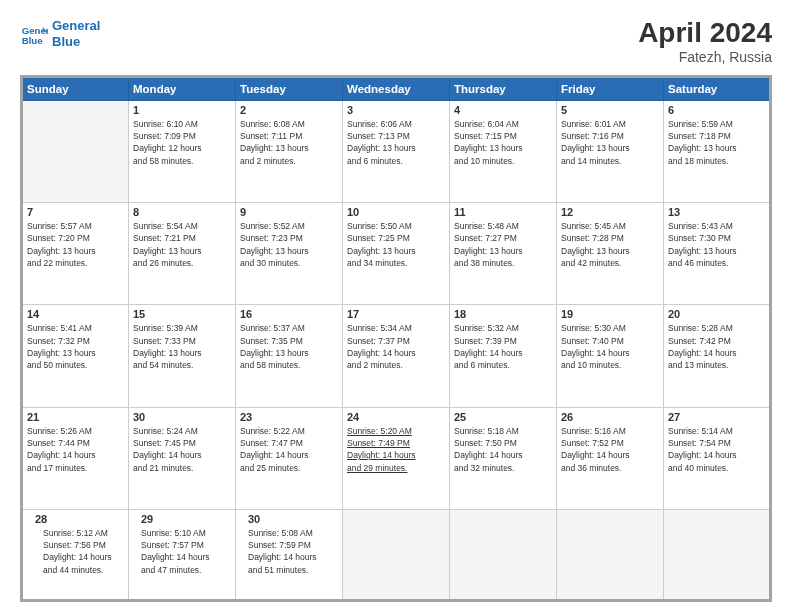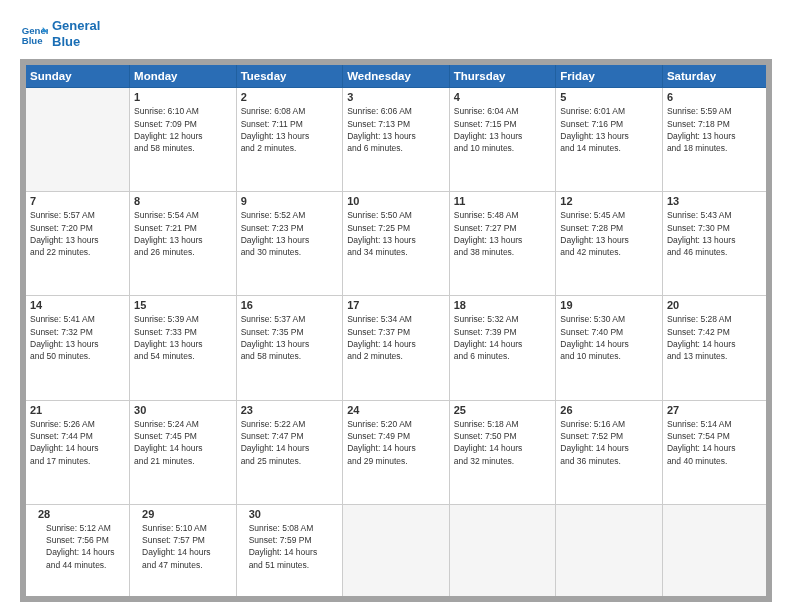--- a/index.html
+++ b/index.html
@@ -40,21 +40,21 @@
       font-weight: bold;
       color: #333;
       line-height: 1.1;
     }
     .location {
       font-size: 14px;
       color: #555;
     }
     .calendar {
       flex: 1;
-      border: 6px solid #a3a3a3;
+      border: 3px solid #a3a3a3;
       border-collapse: collapse;
       width: 100%;
       table-layout: fixed;
     }
     .calendar th {
       background: #2a6db5;
       color: #fff;
       font-size: 11.5px;
       font-weight: bold;
       padding: 5px 4px;
@@ -99,20 +99,24 @@
       <svg class="logo-icon" viewBox="0 0 32 32">
         <text x="2" y="16" font-size="11" font-weight="bold" fill="#1a6eb5" font-family="Arial">General</text>
         <text x="2" y="27" font-size="11" font-weight="bold" fill="#1a6eb5" font-family="Arial">Blue</text>
         <polygon points="26,8 32,14 26,14" fill="#2a8fd4"></polygon>
       </svg>
       <div style="display:flex;flex-direction:column;line-height:1.2;">
         <span style="font-size:13px;font-weight:bold;color:#1a6eb5;">General</span>
         <span style="font-size:13px;font-weight:bold;color:#1a6eb5;">Blue</span>
       </div>
     </div>
+    <div class="title-block">
+      <div class="month-title">April 2024</div>
+      <div class="location">Fatezh, Russia</div>
+    </div>
   </div>
 
   <table class="calendar">
     <thead>
       <tr id="weekday-row">
           <th>Sunday</th>
           <th>Monday</th>
           <th>Tuesday</th>
           <th>Wednesday</th>
           <th>Thursday</th>
@@ -285,21 +289,21 @@
           </td>
           <td>
             <span class="day-num">23</span>
             <div class="cell-info" style="white-space: pre-line;">Sunrise: 5:22 AM
 Sunset: 7:47 PM
 Daylight: 14 hours
 and 25 minutes.</div>
           </td>
           <td>
             <span class="day-num">24</span>
-            <div class="cell-info" style="white-space: pre-line;">Sunrise: 5:20 AM
+            <div class="cell-info" style="white-space: pre-line; text-decoration: underline;">Sunrise: 5:20 AM
 Sunset: 7:49 PM
 Daylight: 14 hours
 and 29 minutes.</div>
           </td>
           <td>
             <span class="day-num">25</span>
             <div class="cell-info" style="white-space: pre-line;">Sunrise: 5:18 AM
 Sunset: 7:50 PM
 Daylight: 14 hours
 and 32 minutes.</div>

